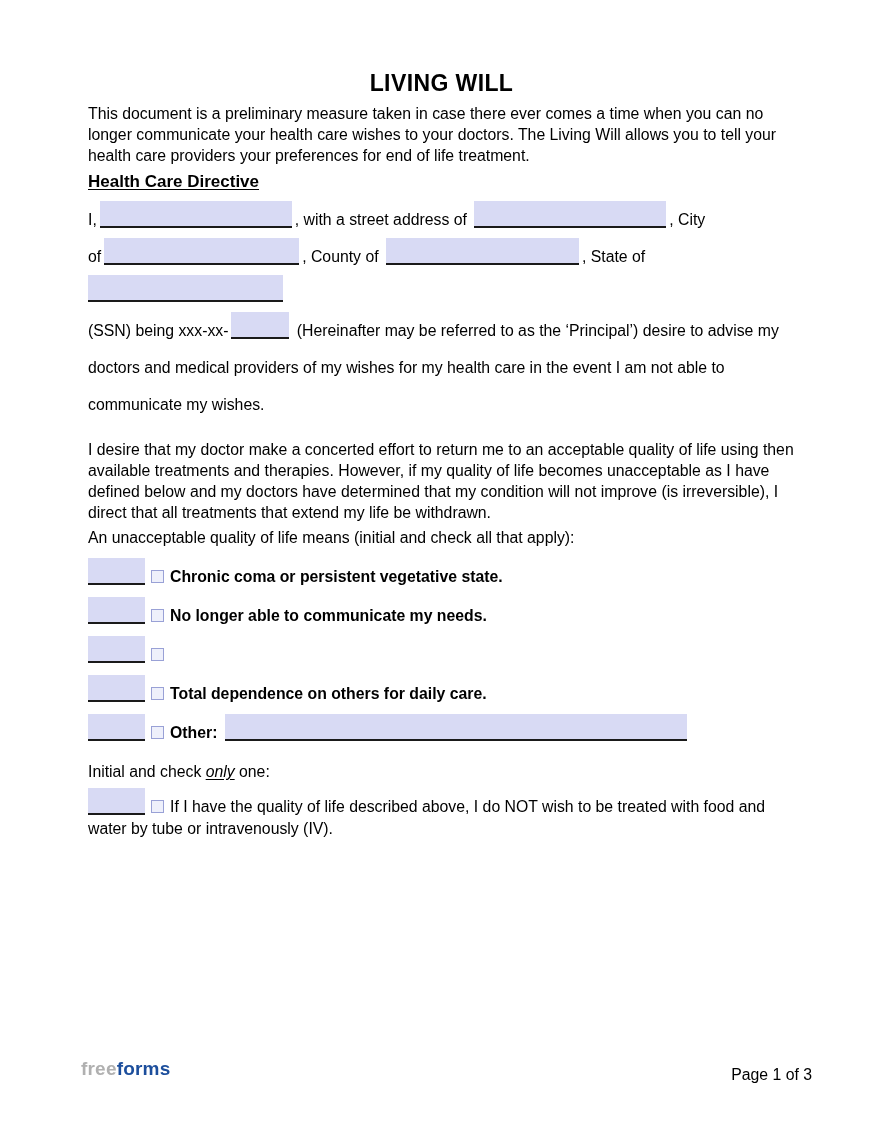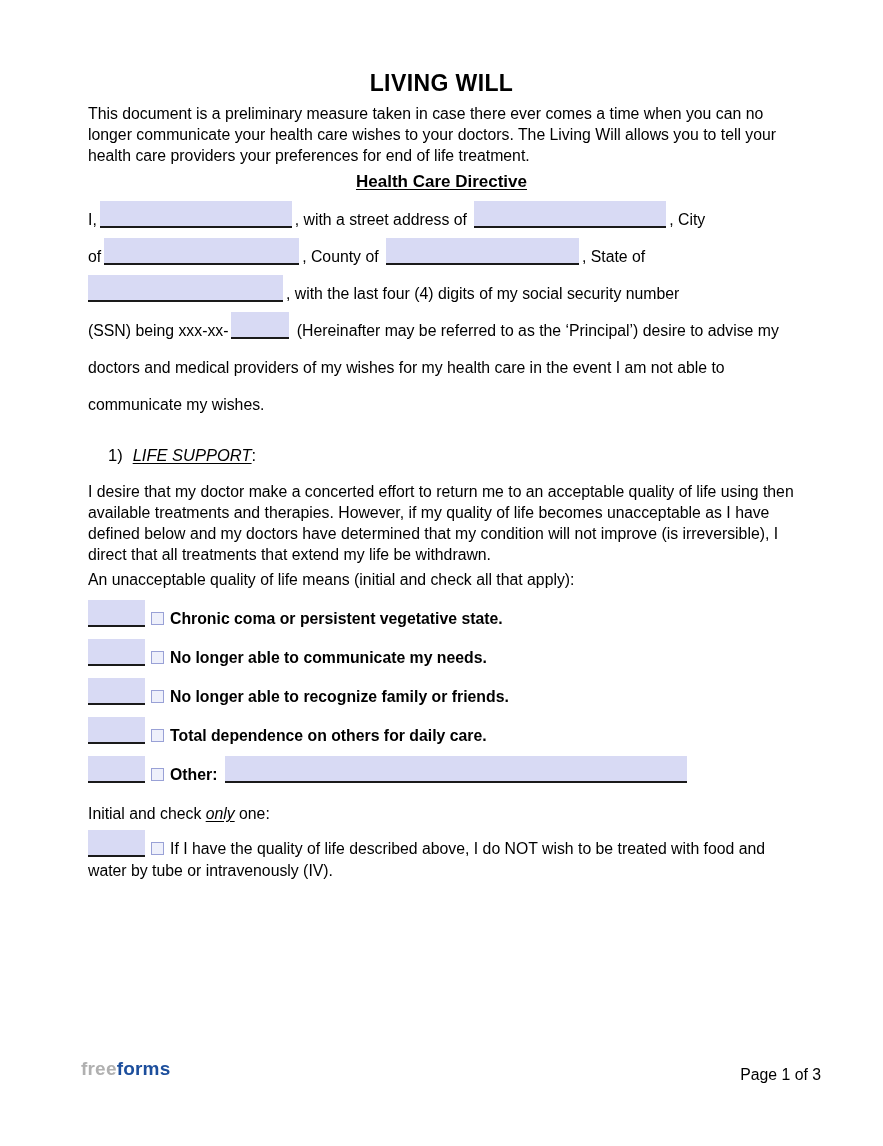--- a/index.html
+++ b/index.html
@@ -11,21 +11,21 @@
     overflow:hidden;
   }
   .content { padding:70px 88px 0 88px; }
 
   .doc-title { font-size:23px; font-weight:bold; text-align:center; letter-spacing:0.4px; }
 
   p.intro { margin-top:6px; line-height:21px; }
 
   p.signed-line { margin-top:7px; line-height:37px; white-space:nowrap; }
 
-  .sub-heading { margin-top:6px; font-size:17px; font-weight:bold; text-align:center;
+  .sub-heading { margin-top:6px; font-size:17px; font-weight:bold; text-align:left;
                  text-decoration:underline; text-underline-offset:2px; }
 
   p.principal { margin-top:9px; line-height:37px; }
 
   
   .field {
     display:inline-block; height:27px; width:120px;
     background:#d8daf4; border-bottom:2px solid #1a1a1a;
     vertical-align:baseline; margin:0 3px -3px 3px;
   }
@@ -58,64 +58,61 @@
   .opt-row { line-height:26px; margin-bottom:7px; white-space:nowrap;font-weight:bold; }
 
   p.only-one { margin-top:15px; line-height:21px; }
   .iu { font-style:italic; text-decoration:underline; text-underline-offset:2px; }
 
   .excl-item { margin-top:6px; line-height:22px; }
 
   .footer-brand { position:absolute; left:81px; top:1058px; font-size:19px; font-weight:bold; letter-spacing:0.2px; }
   .brand-free  { color:#b0b0b0; }
   .brand-forms { color:#1c4e9c; }
-  .footer-page { position:absolute; right:62px; top:1066px; font-size:15.8px; }
+  .footer-page { position:absolute; right:71px; top:1066px; font-size:15.8px; }
 </style>
 </head>
 <body>
 
 <div class="page">
   <div class="content">
 
     <div class="doc-title">LIVING WILL</div>
 
     <p class="intro">This document is a preliminary measure taken in case there ever comes a time when you can no longer communicate your health care wishes to your doctors. The Living Will allows you to tell your health care providers your preferences for end of life treatment.</p>
 
 
     <div class="sub-heading">Health Care Directive</div>
 
     <p class="principal">
       <span>I,</span><span class="field f-name"></span><span>, with a street address of</span>
       <span class="field f-street"></span><span>, City</span><br>
       <span>of</span><span class="field f-city"></span><span>, County of</span>
       <span class="field f-county"></span><span>, State of</span><br>
-      <span class="field f-state"></span><span>, with the last four (4) digits of my social security number</span><br>
+      <span class="field f-state"></span><br>
       <span>(SSN) being xxx-xx-</span><span class="field f-ssn"></span>
       <span>(Hereinafter may be referred to as the ‘Principal’) desire to advise my</span><br>
       <span>doctors and medical providers of my wishes for my health care in the event I am not able to</span><br>
       <span>communicate my wishes.</span>
     </p>
 
-    <div class="ls-heading">
-      <span class="ls-number">1)</span><span class="ls-title">LIFE SUPPORT</span><span>:</span>
-    </div>
 
     <p class="ls-body">I desire that my doctor make a concerted effort to return me to an acceptable quality of life using then available treatments and therapies. However, if my quality of life becomes unacceptable as I have defined below and my doctors have determined that my condition will not improve (is irreversible), I direct that all treatments that extend my life be withdrawn.</p>
 
     <p class="qol-prompt">An unacceptable quality of life means (initial and check all that apply):</p>
 
     <div class="opt-list">
       <div class="opt-row">
         <span class="field f-initials"></span><span class="checkbox"></span><span>Chronic coma or persistent vegetative state.</span>
       </div>
       <div class="opt-row">
         <span class="field f-initials"></span><span class="checkbox"></span><span>No longer able to communicate my needs.</span>
       </div>
       <div class="opt-row">
-        <span class="field f-initials"></span><span class="checkbox"></span><span>No longer able to recognize family or friends.</span>
+        <span class="field f-initials"></span><span class="checkbox"></span>
       </div>
       <div class="opt-row">
         <span class="field f-initials"></span><span class="checkbox"></span><span>Total dependence on others for daily care.</span>
       </div>
       <div class="opt-row">
         <span class="field f-initials"></span><span class="checkbox"></span><span>Other:</span>
         <span class="field f-other"></span>
       </div>
     </div>
 

